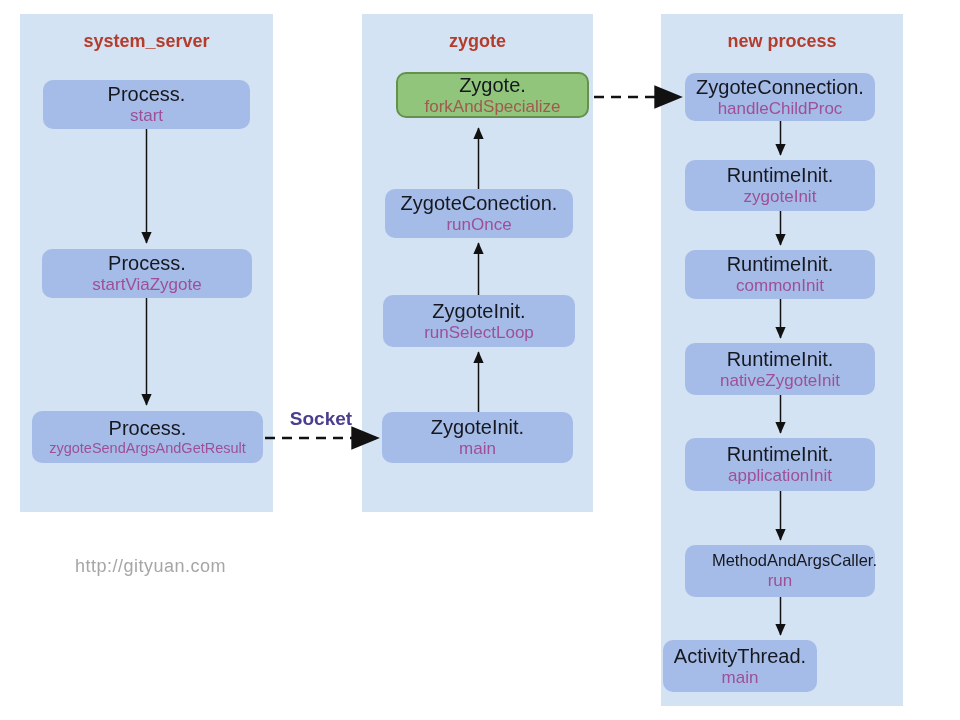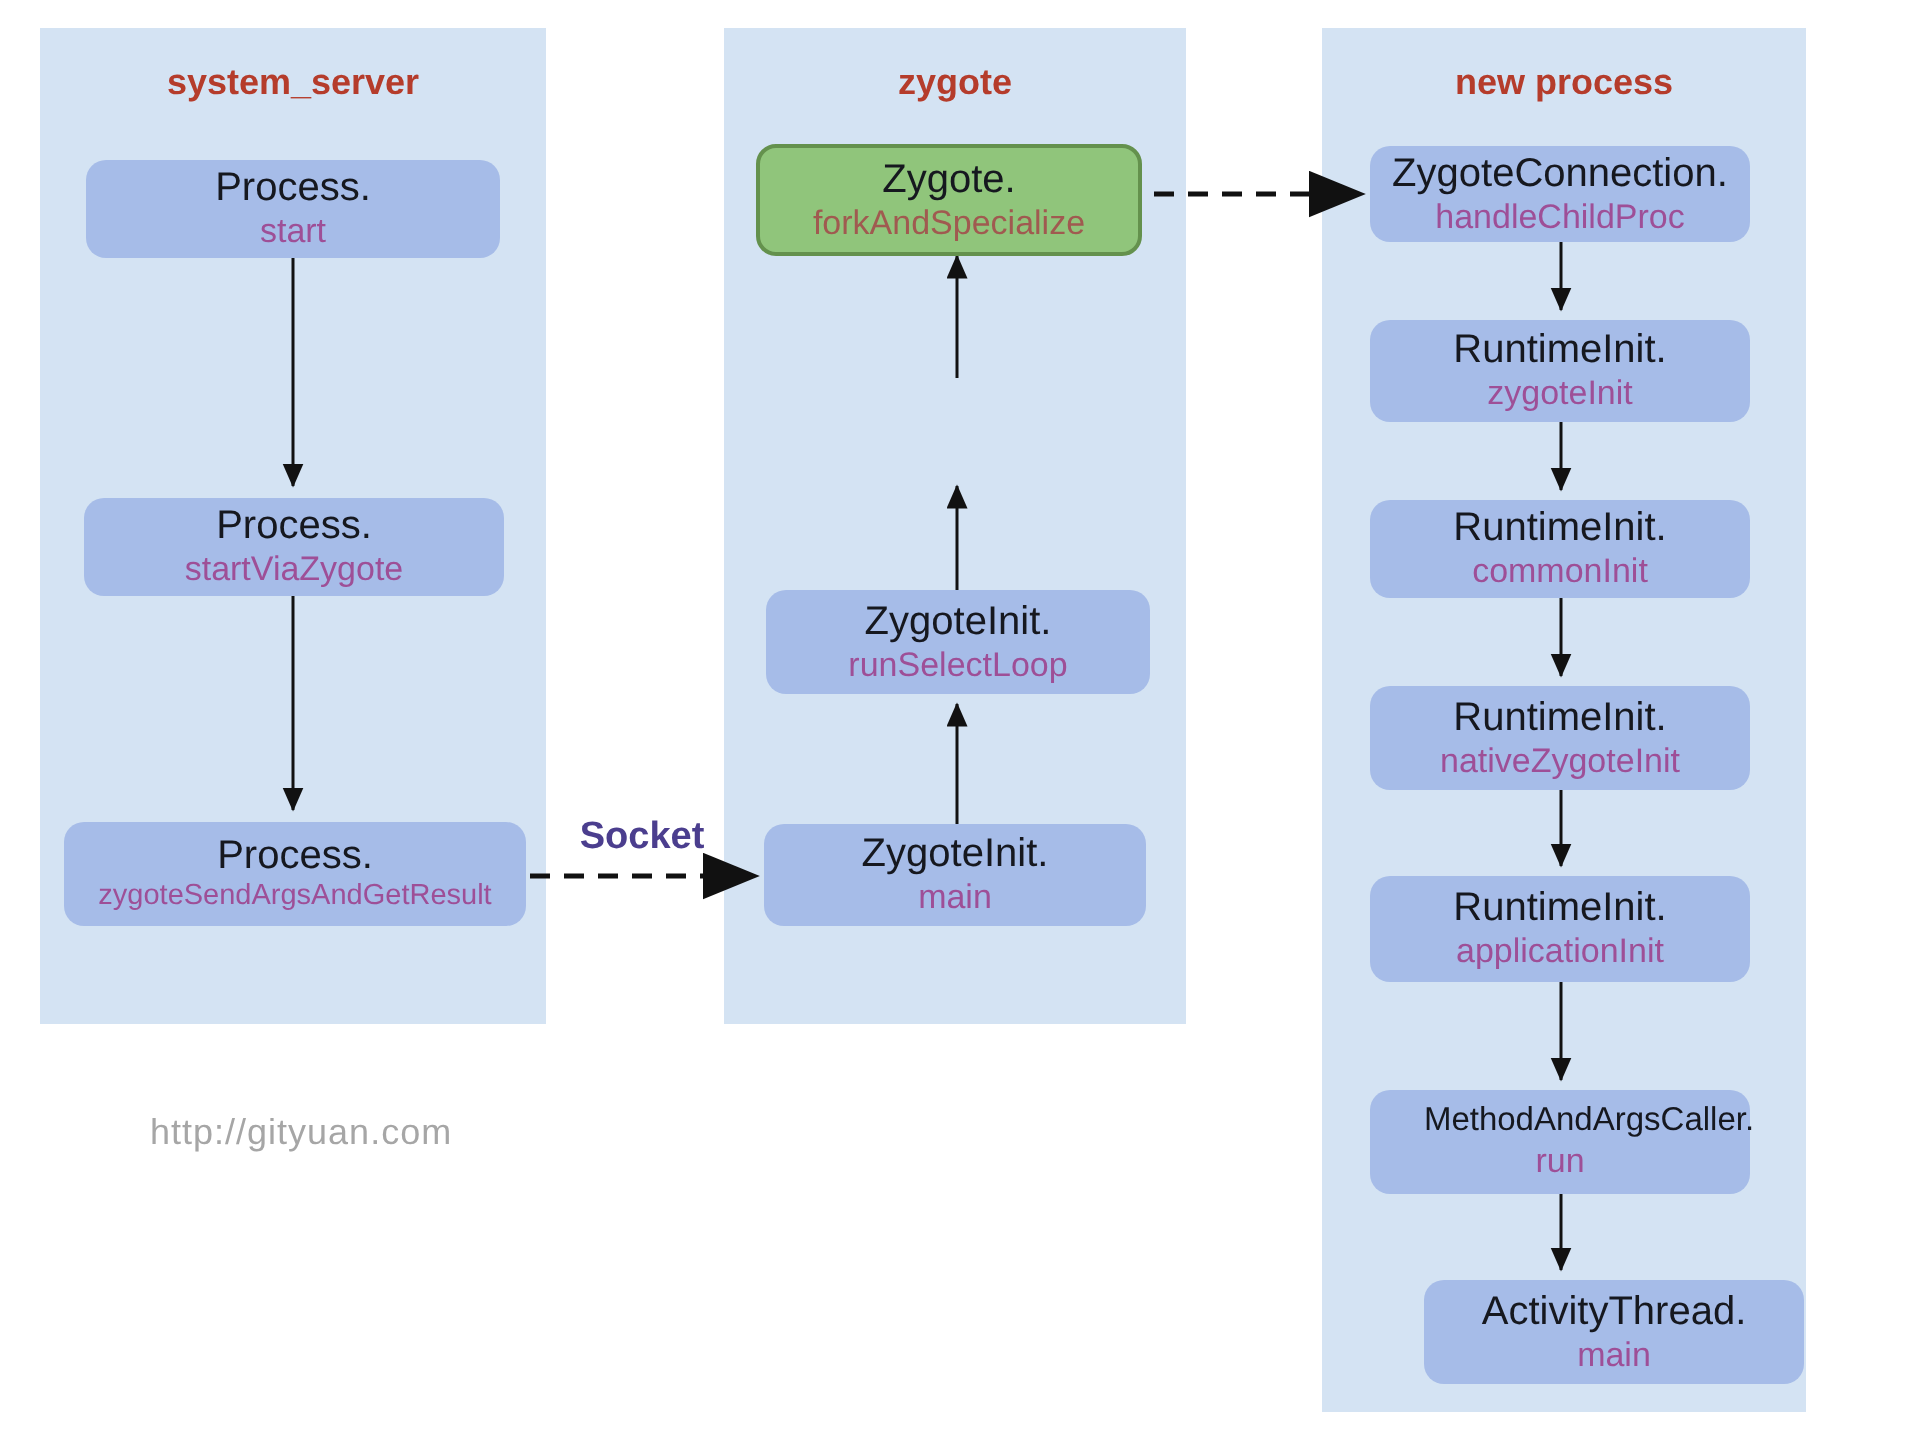--- a/index.html
+++ b/index.html
@@ -49,33 +49,33 @@
     border:2px solid var(--highlight-box-border,#64914d);
   }
   .box.green .box-method{color:var(--highlight-method-text,#a05a50);}
 
   
   .b-c1-0{left:43px;top:80px;width:207px;height:49px;}
   .b-c1-1{left:42px;top:249px;width:210px;height:49px;}
   .b-c1-2{left:32px;top:411px;width:231px;height:52px;}
   .b-c1-2 .box-method{font-size:14.5px;}
   
-  .b-c2-0{left:378px;top:72px;width:193px;height:56px;}
+  .b-c2-0{left:396px;top:72px;width:193px;height:46px;}
   .b-c2-1{left:385px;top:189px;width:188px;height:49px;}
   .b-c2-2{left:383px;top:295px;width:192px;height:52px;}
   .b-c2-3{left:382px;top:412px;width:191px;height:51px;}
   
   .b-c3-0{left:685px;top:73px;width:190px;height:48px;}
   .b-c3-1{left:685px;top:160px;width:190px;height:51px;}
   .b-c3-2{left:685px;top:250px;width:190px;height:49px;}
   .b-c3-3{left:685px;top:343px;width:190px;height:52px;}
   .b-c3-4{left:685px;top:438px;width:190px;height:53px;}
   .b-c3-5{left:685px;top:545px;width:190px;height:52px;}
   .b-c3-5 .box-class{font-size:16.5px;padding-left:29px;}
-  .b-c3-6{left:712px;top:640px;width:190px;height:52px;}
+  .b-c3-6{left:663px;top:640px;width:154px;height:52px;}
 
   .arrows{
     position:absolute;left:0;top:0;width:960px;height:720px;
     pointer-events:none;
   }
   .arrows line{stroke:var(--arrow,#111111);}
   .solid-arrow{stroke-width:1.5;}
   .dashed-arrow{stroke-width:2.6;stroke-dasharray:10 7;}
 
   .socket-label{
@@ -142,20 +142,24 @@
   </div>
   <div class="box b-c1-2">
     <div class="box-class">Process.</div>
     <div class="box-method">zygoteSendArgsAndGetResult</div>
   </div>
 
   <div class="box green b-c2-0">
     <div class="box-class">Zygote.</div>
     <div class="box-method">forkAndSpecialize</div>
   </div>
+  <div class="box b-c2-1">
+    <div class="box-class">ZygoteConection.</div>
+    <div class="box-method">runOnce</div>
+  </div>
   <div class="box b-c2-2">
     <div class="box-class">ZygoteInit.</div>
     <div class="box-method">runSelectLoop</div>
   </div>
   <div class="box b-c2-3">
     <div class="box-class">ZygoteInit.</div>
     <div class="box-method">main</div>
   </div>
 
   <div class="box b-c3-0">

